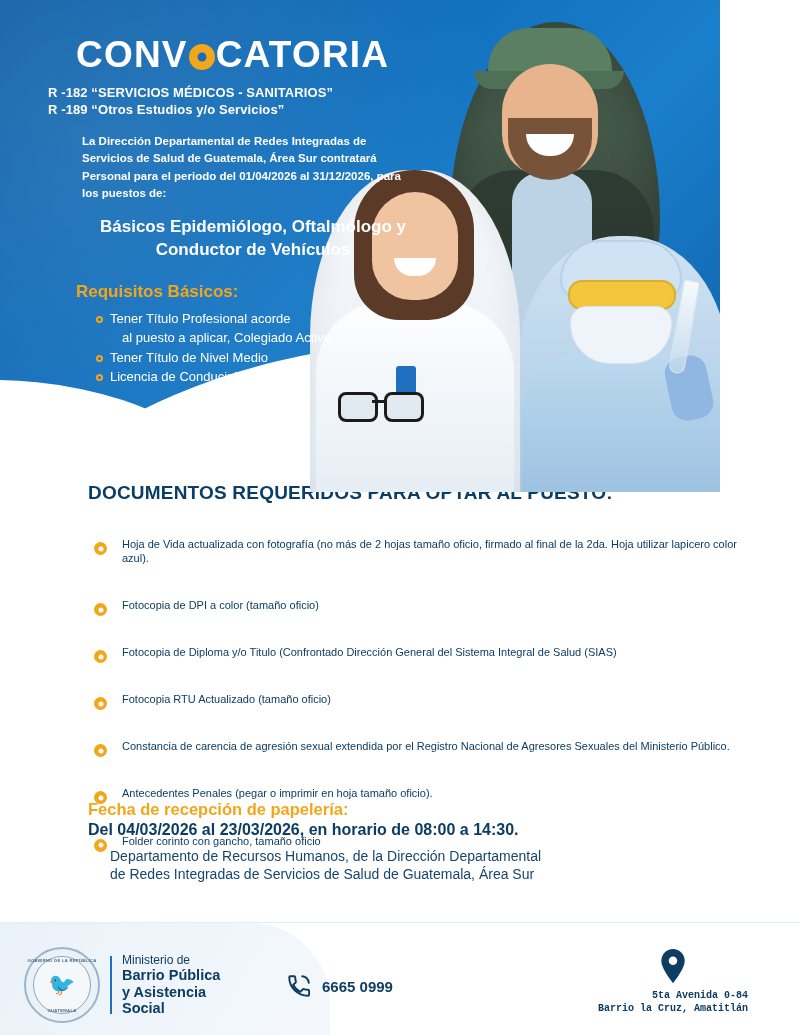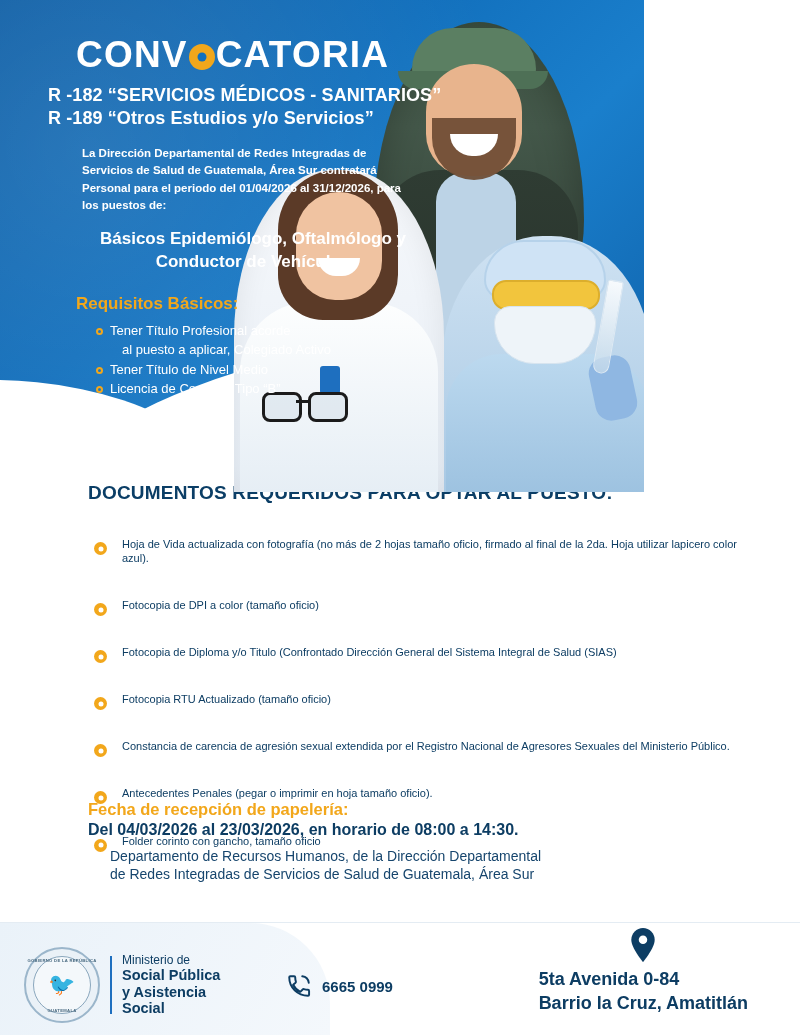--- a/index.html
+++ b/index.html
@@ -18,21 +18,21 @@
   .poster {
     position: absolute;
     inset: 0;
     background: #ffffff;
   }
 
   
   .hero {
     position: absolute;
     top: 0; left: 0;
-    width: 644px;
+    width: 720px;
     height: 492px;
     background: linear-gradient(135deg, #0f5fa6 0%, #1270bd 38%, #1a7fcc 62%, #0e5ea6 100%);
     overflow: hidden;
   }
   .hero::after {
     
     content: "";
     position: absolute;
     top: -60px; left: -120px;
     width: 700px; height: 700px;
@@ -90,21 +90,21 @@
   .conv-title .o-dot::after {
     content: "";
     position: absolute;
     left: 50%; top: 50%;
     transform: translate(-50%, -50%);
     width: 9px; height: 9px;
     border-radius: 50%;
     background: #1270bd;
   }
   .ref-line {
-    font-size: 18px;
+    font-size: 13px;
     font-weight: bold;
     margin: 0 0 2px 0;
     letter-spacing: .1px;
   }
   .ref-line.second { margin-bottom: 16px; }
 
   .intro {
     font-size: 11.5px;
     font-weight: bold;
     line-height: 1.5;
@@ -493,25 +493,26 @@
     gap: 10px;
     color: #0d3d63;
     font-size: 15px;
     font-weight: bold;
   }
   .phone-icon { color: #0d3d63; }
 
   .address-block {
     position: absolute;
     right: 52px; bottom: 20px;
-    text-align: left;
+    text-align: right;
     color: #0d3d63;
-    font-size: 18px;
+    font-size: 10px;
     font-weight: bold;
     line-height: 1.3;
+    font-family: Liberation Mono, monospace;
   }
   .pin {
     display: block;
     margin: 0 auto 6px auto;
     width: 26px; height: 34px;
   }
 </style>
 </head>
 <body>
 
@@ -609,21 +610,21 @@
     <div class="logo-block">
       <div class="seal">
         <div class="seal-inner"></div>
         <div class="seal-top">GOBIERNO DE LA REPÚBLICA</div>
         <div class="seal-bird">🐦</div>
         <div class="seal-bottom">GUATEMALA</div>
       </div>
       <div class="logo-divider"></div>
       <div class="ministry">
         <div class="m1">Ministerio de</div>
-        <div class="m2">Social Pública</div>
+        <div class="m2">Barrio Pública</div>
         <div class="m3">y Asistencia</div>
         <div class="m4">Social</div>
       </div>
     </div>
 
     <div class="phone-block">
       <svg class="phone-icon" width="26" height="26" viewBox="0 0 24 24" fill="none" stroke="#0d3d63" stroke-width="1.8" stroke-linecap="round" stroke-linejoin="round">
         <path d="M6.6 10.8c1.4 2.8 3.8 5.2 6.6 6.6l2.2-2.2c.3-.3.7-.4 1.1-.3 1.2.4 2.5.6 3.8.6.6 0 1 .4 1 1V20c0 .6-.4 1-1 1C10.6 21 3 13.4 3 4c0-.6.4-1 1-1h3.5c.6 0 1 .4 1 1 0 1.3.2 2.6.6 3.8.1.4 0 .8-.3 1.1l-2.2 1.9z"></path>
         <path d="M15 3c3.3.4 5.6 2.7 6 6"></path>
       </svg>

